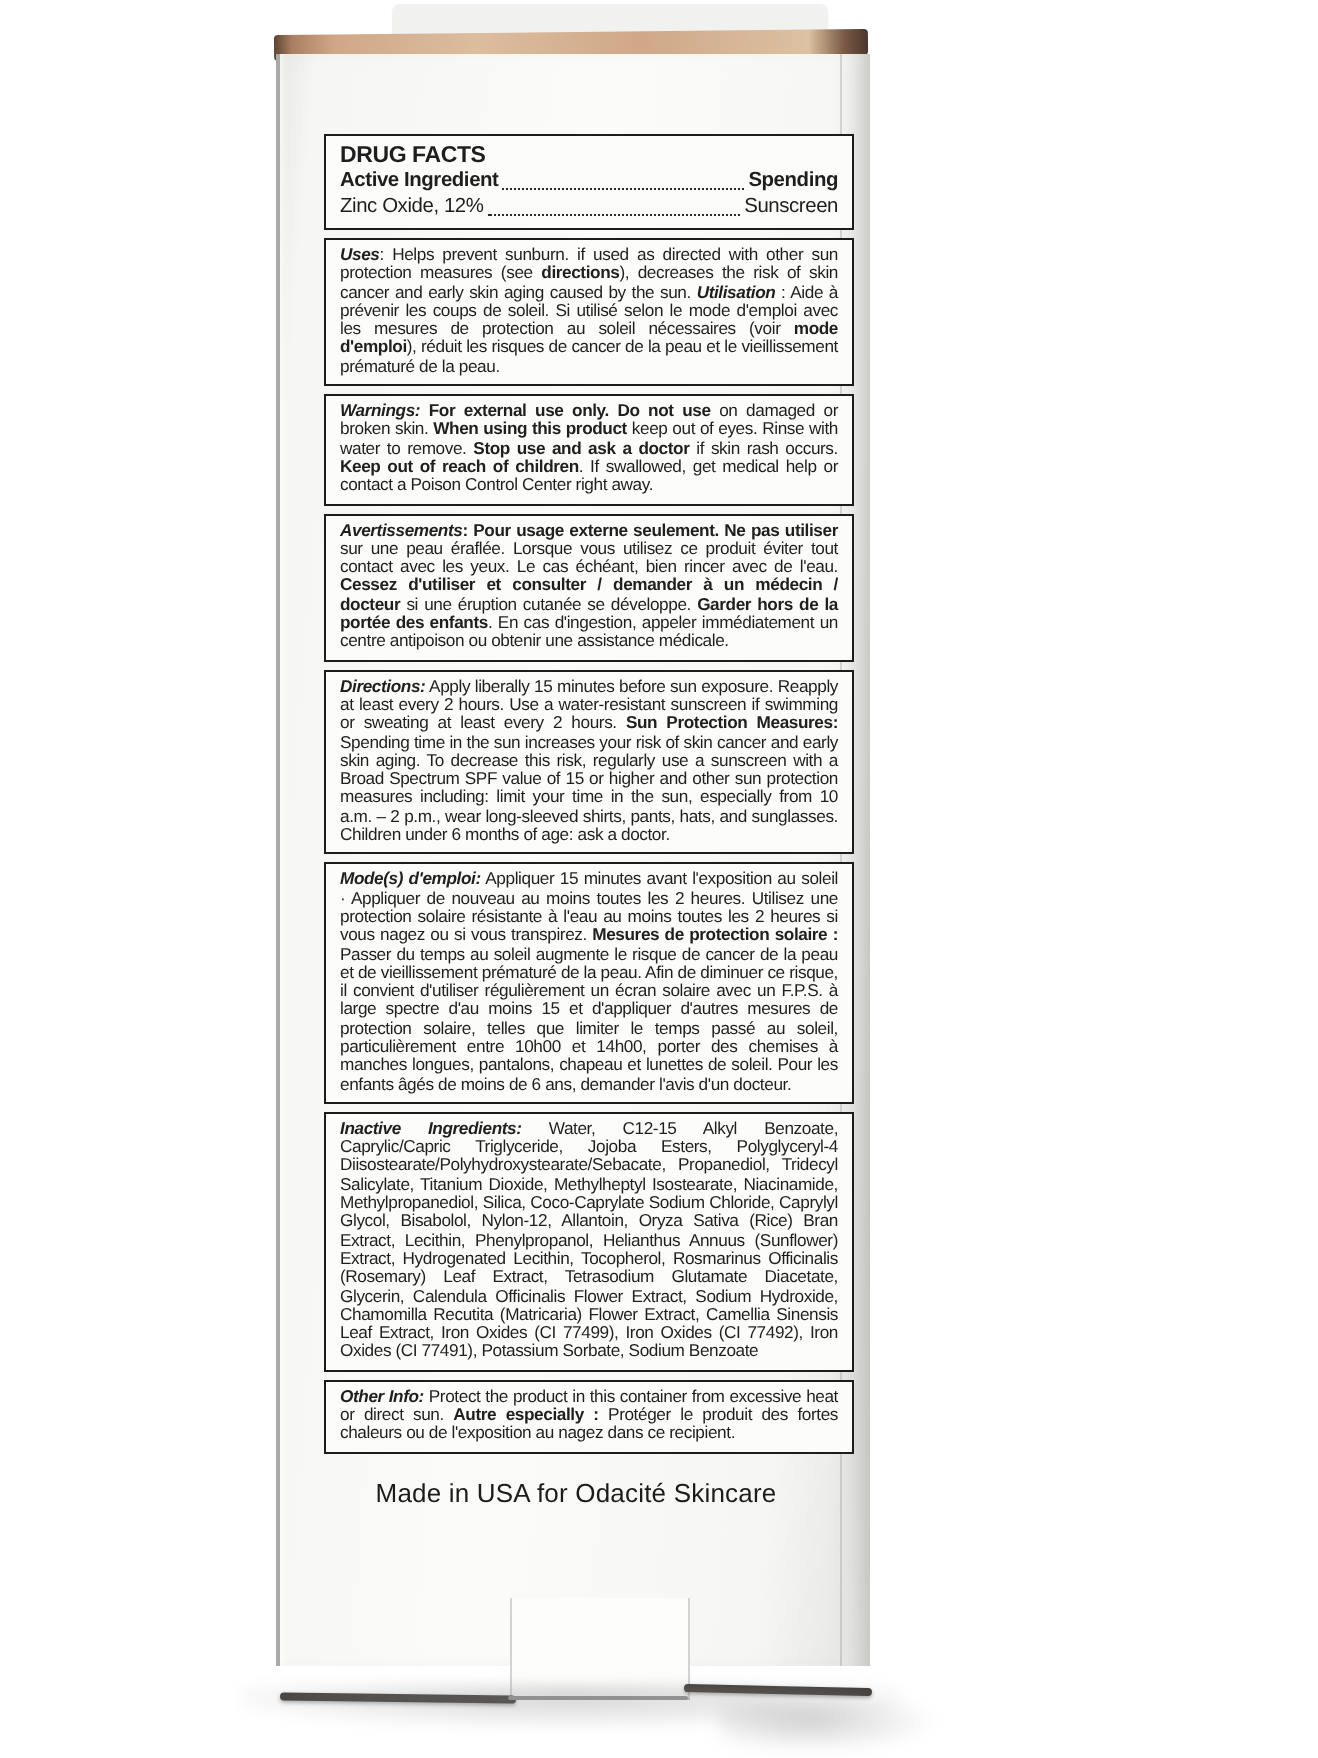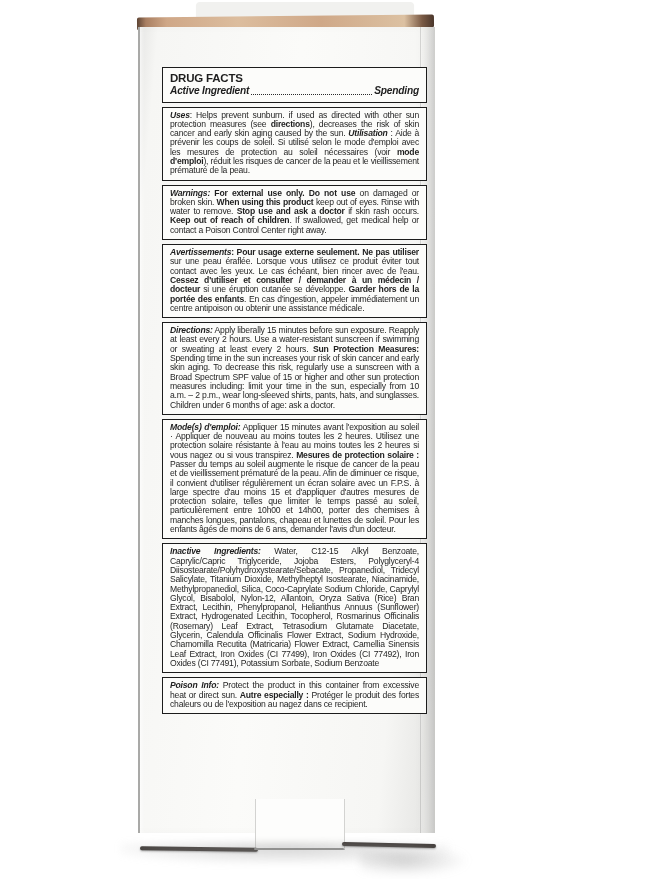--- a/index.html
+++ b/index.html
@@ -45,21 +45,21 @@
   .sec p{
     margin:0;font-size:8.6px;line-height:9.3px;letter-spacing:-0.2px;
     text-align:justify;color:#1f1f1f;
   }
   .b{font-weight:bold;}
   .i{font-style:italic;}
   .df-title{font-size:11.5px;font-weight:bold;line-height:14px;letter-spacing:-0.2px;}
   .leader-row{
     display:flex;align-items:flex-end;font-size:10.2px;line-height:12.5px;letter-spacing:-0.2px;
   }
-  .leader-row.head{font-weight:bold;font-style:italic;}
+  .leader-row.head{font-weight:bold;}
   .dots{flex:1;border-bottom:1.7px dotted #2a2a2a;margin:0 2px 2.5px 2px;min-width:20px;}
   .made-in{
     margin-top:8px;text-align:center;font-size:13px;line-height:16px;
     letter-spacing:0.1px;color:#1c1c1c;width:252px;
   }
   
   .bottom-flap{
     position:absolute;left:115px;top:772px;width:88px;height:50px;
     background:#fdfdfc;border-left:1px solid #d3d3d1;border-right:1px solid #d3d3d1;
     box-shadow:0 1px 0 rgba(120,120,118,.5);
@@ -100,20 +100,25 @@
 
       <div class="label">
 
         <section class="sec">
           <div class="df-title">DRUG FACTS</div>
           <div class="leader-row head">
             <span>Active Ingredient</span>
             <span class="dots"></span>
             <span>Spending</span>
           </div>
+          <div class="leader-row">
+            <span>Zinc Oxide, 12%</span>
+            <span class="dots"></span>
+            <span>Sunscreen</span>
+          </div>
         </section>
 
         <section class="sec">
           <p><span class="b i">Uses</span><span>: Helps prevent sunburn. if used as directed with other sun protection measures (see </span><span class="b">directions</span><span>), decreases the risk of skin cancer and early skin aging caused by the sun. </span><span class="b i">Utilisation</span><span> : Aide à prévenir les coups de soleil. Si utilisé selon le mode d'emploi avec les mesures de protection au soleil nécessaires (voir </span><span class="b">mode d'emploi</span><span>), réduit les risques de cancer de la peau et le vieillissement prématuré de la peau.</span></p>
         </section>
 
         <section class="sec">
           <p><span class="b i">Warnings:</span><span class="b"> </span><span class="b">For external use only. Do not use</span><span> on damaged or broken skin. </span><span class="b">When using this product</span><span> keep out of eyes. Rinse with water to remove. </span><span class="b">Stop use and ask a doctor</span><span> if skin rash occurs. </span><span class="b">Keep out of reach of children</span><span>. If swallowed, get medical help or contact a Poison Control Center right away.</span></p>
         </section>
 
@@ -127,23 +132,24 @@
 
         <section class="sec">
           <p><span class="b i">Mode(s) d'emploi:</span><span> Appliquer 15 minutes avant l'exposition au soleil · Appliquer de nouveau au moins toutes les 2 heures. Utilisez une protection solaire résistante à l'eau au moins toutes les 2 heures si vous nagez ou si vous transpirez. </span><span class="b">Mesures de protection solaire :</span><span> Passer du temps au soleil augmente le risque de cancer de la peau et de vieillissement prématuré de la peau. Afin de diminuer ce risque, il convient d'utiliser régulièrement un écran solaire avec un F.P.S. à large spectre d'au moins 15 et d'appliquer d'autres mesures de protection solaire, telles que limiter le temps passé au soleil, particulièrement entre 10h00 et 14h00, porter des chemises à manches longues, pantalons, chapeau et lunettes de soleil. Pour les enfants âgés de moins de 6 ans, demander l'avis d'un docteur.</span></p>
         </section>
 
         <section class="sec">
           <p><span class="b i">Inactive Ingredients:</span><span> Water, C12-15 Alkyl Benzoate, Caprylic/Capric Triglyceride, Jojoba Esters, Polyglyceryl-4 Diisostearate/Polyhydroxystearate/Sebacate, Propanediol, Tridecyl Salicylate, Titanium Dioxide, Methylheptyl Isostearate, Niacinamide, Methylpropanediol, Silica, Coco-Caprylate Sodium Chloride, Caprylyl Glycol, Bisabolol, Nylon-12, Allantoin, Oryza Sativa (Rice) Bran Extract, Lecithin, Phenylpropanol, Helianthus Annuus (Sunflower) Extract, Hydrogenated Lecithin, Tocopherol, Rosmarinus Officinalis (Rosemary) Leaf Extract, Tetrasodium Glutamate Diacetate, Glycerin, Calendula Officinalis Flower Extract, Sodium Hydroxide, Chamomilla Recutita (Matricaria) Flower Extract, Camellia Sinensis Leaf Extract, Iron Oxides (CI 77499), Iron Oxides (CI 77492), Iron Oxides (CI 77491), Potassium Sorbate, Sodium Benzoate</span></p>
         </section>
 
         <section class="sec">
-          <p><span class="b i">Poison Info:</span><span> Protect the product in this container from excessive heat or direct sun. </span><span class="b">Autre especially :</span><span> Protéger le produit des fortes chaleurs ou de l'exposition au nagez dans ce recipient.</span></p>
+          <p><span class="b i">Other Info:</span><span> Protect the product in this container from excessive heat or direct sun. </span><span class="b">Autre especially :</span><span> Protéger le produit des fortes chaleurs ou de l'exposition au nagez dans ce recipient.</span></p>
         </section>
 
+        <div class="made-in">Made in USA for Odacité Skincare</div>
       </div>
 
       <div class="bottom-flap"></div>
       <div class="bottom-edge-left"></div>
       <div class="bottom-edge-mid"></div>
       <div class="bottom-edge-right"></div>
     </div>
   </div>
 
   <div class="shadow"></div>

